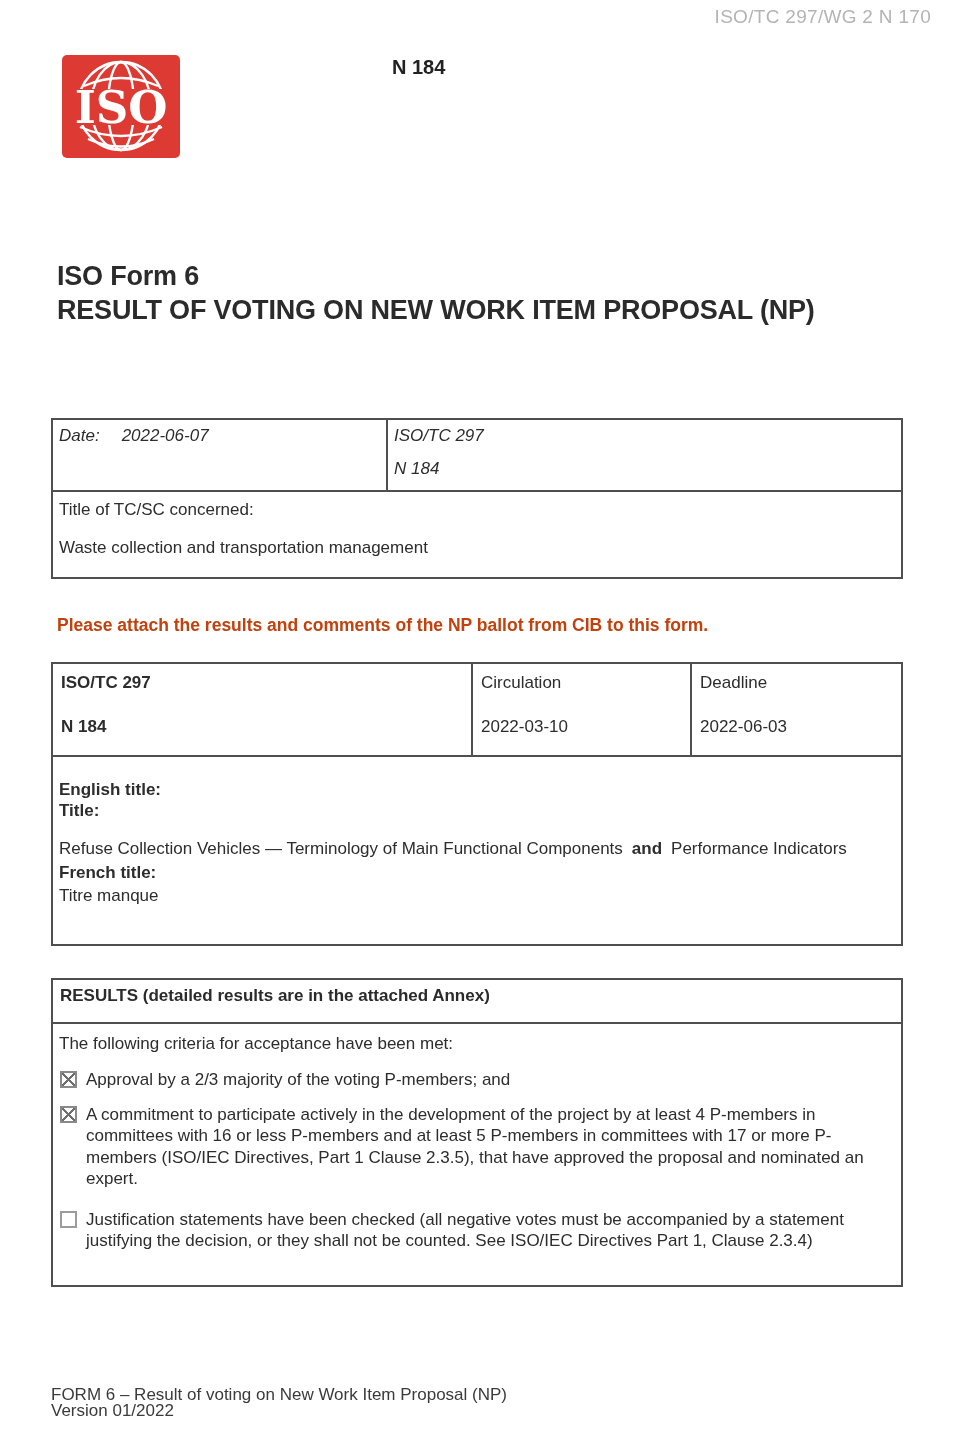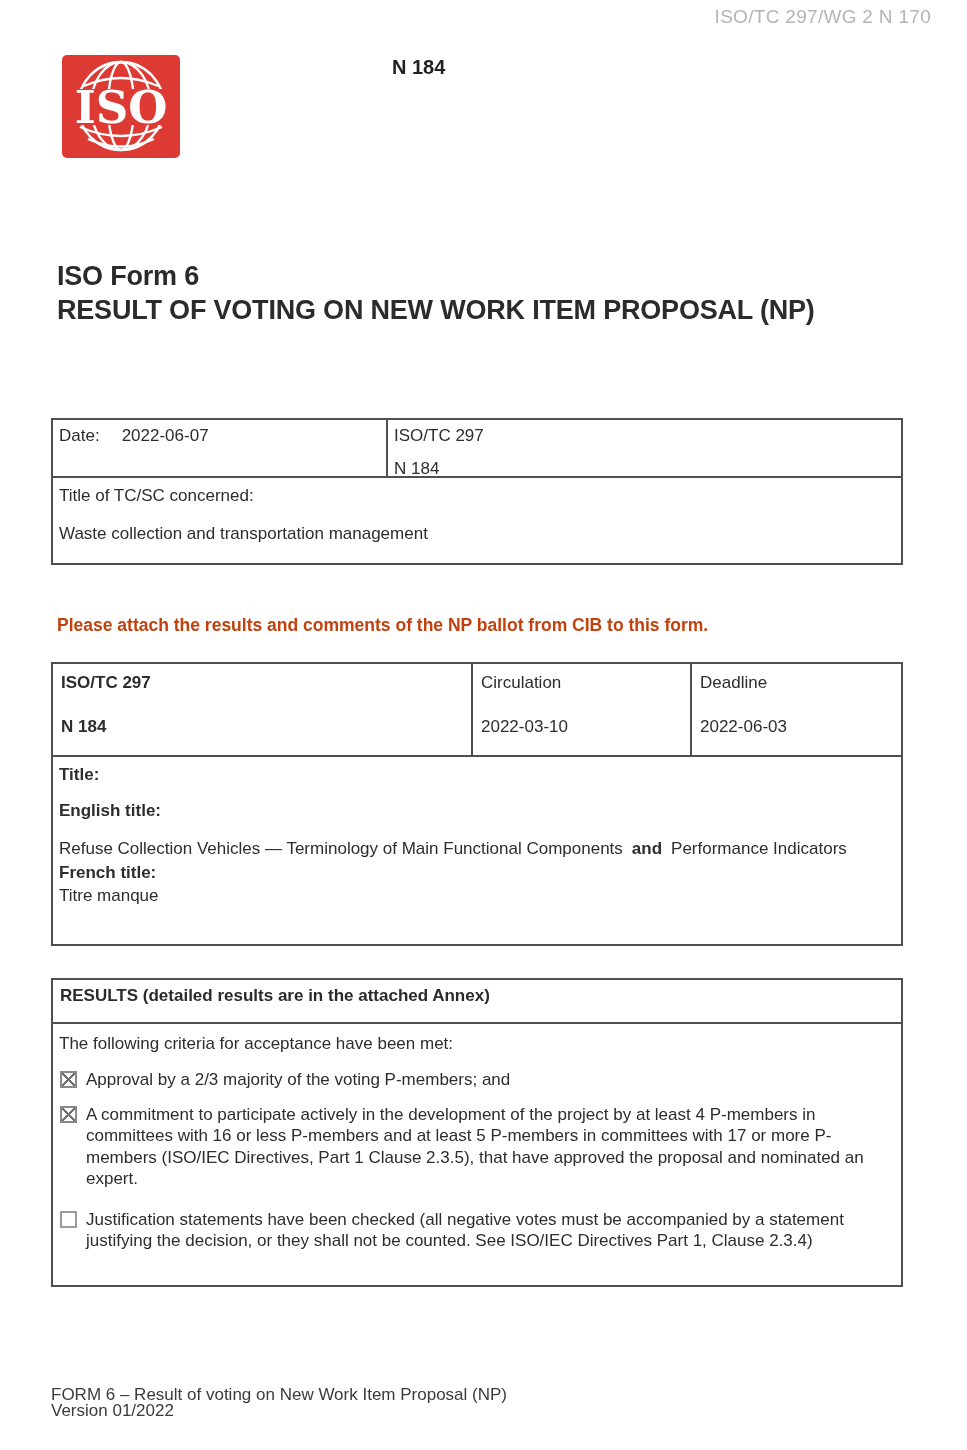--- a/index.html
+++ b/index.html
@@ -36,21 +36,21 @@
     font-size:17px; color:#2d2d2d; line-height:21px;
     background:#fff;
   }
   .row { display:flex; }
   .rule-b { border-bottom:2px solid #4f4f4f; }
   .rule-r { border-right:2px solid #4f4f4f; }
   .cell { padding:5px 6px; }
   .b { font-weight:bold; }
 
   #table1 { top:418px; }
-  #table1 .r1 { height:58px; }
+  #table1 .r1 { height:72px;font-style:italic; }
   #table1 .c1 { width:335px; }
   #table1 .c2 { flex:1; }
   #table1 .line2 { margin-top:12px; }
   #table1 .r2 { height:85px; padding:7px 6px; }
   #table1 .r2 .value { margin-top:17px; }
   .date-value { margin-left:22px; }
 
   .attach-note {
     position:absolute; left:57px; top:615px;
     font-size:17.5px; font-weight:bold; color:#c2410c;
@@ -154,22 +154,22 @@
       <div class="cell c2 rule-r">
         <div>Circulation</div>
         <div class="line2">2022-03-10</div>
       </div>
       <div class="cell c3">
         <div>Deadline</div>
         <div class="line2">2022-06-03</div>
       </div>
     </div>
     <div class="r2">
+      <div class="b p-eng-label">English title:</div>
       <div class="b">Title:</div>
-      <div class="b p-eng-label">English title:</div>
       <div class="p-eng-text"><span>Refuse Collection Vehicles — Terminology of Main Functional Components</span><span class="and-word">and</span><span>Performance Indicators</span></div>
       <div class="b p-fr-label">French title:</div>
       <div class="p-fr-text">Titre manque</div>
     </div>
   </div>
 
   <div class="tbl" id="table3">
     <div class="hdr rule-b">RESULTS (detailed results are in the attached Annex)</div>
     <div class="body">
       <div>The following criteria for acceptance have been met:</div>

